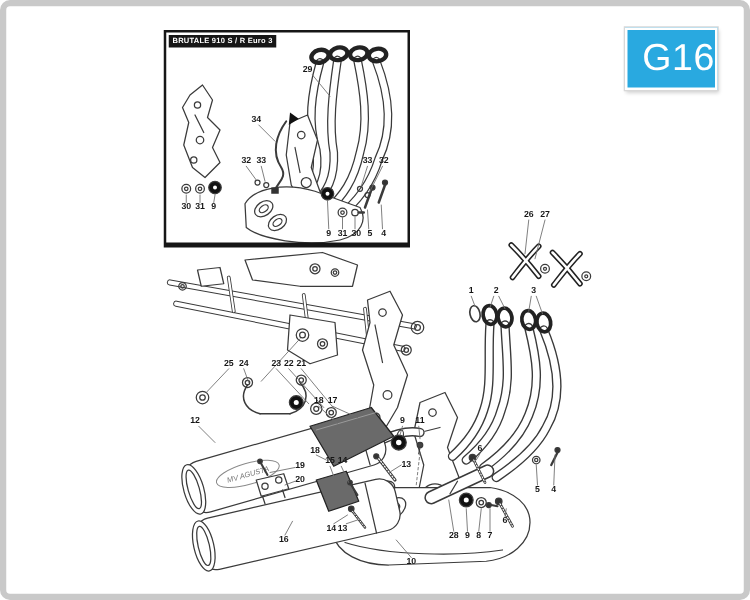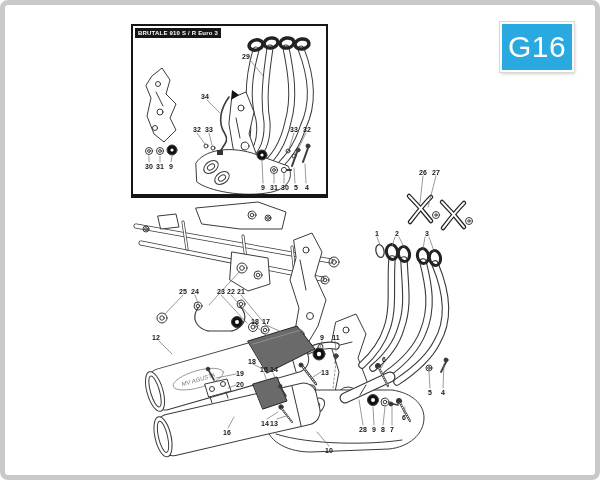--- a/index.html
+++ b/index.html
@@ -362,17 +362,17 @@
       <span class="part-label" style="left: 363px; top: 429px;">28</span>
       <span class="part-label" style="left: 374px; top: 429px;">9</span>
       <span class="part-label" style="left: 383px; top: 429px;">8</span>
       <span class="part-label" style="left: 392px; top: 429px;">7</span>
       <span class="part-label" style="left: 227px; top: 432px;">16</span>
       <span class="part-label" style="left: 329px; top: 450px;">10</span>
     </div>
 
   <div class="frame-border"></div>
 
-  <div class="badge" style="background: rgb(41, 169, 224);">
+  <div class="badge" style="background: rgb(41, 169, 224); justify-content: flex-end;">
     <span>G16</span>
   </div>
 
 </div>
 
 </body></html>

